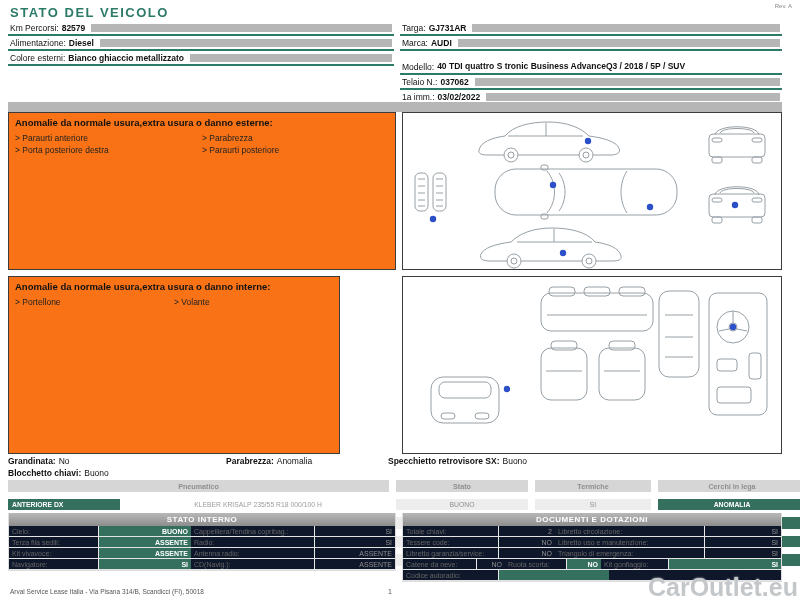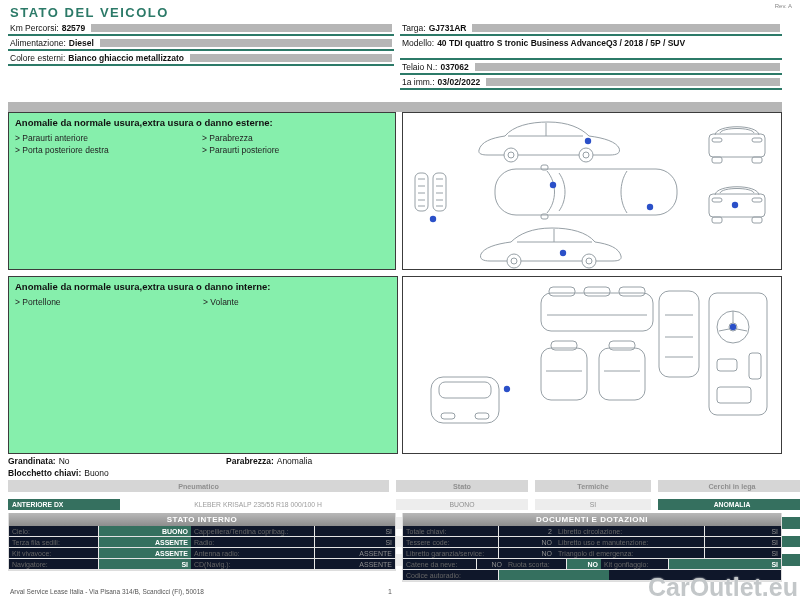--- a/index.html
+++ b/index.html
@@ -13,27 +13,27 @@
   
   .report-title{left:10px;top:5px;font-size:13px;font-weight:bold;color:#2c7a68;letter-spacing:1.5px}
   .rev{right:8px;top:3px;font-size:6px;color:#888}
 
   
   .hdr-col{display:flex;flex-direction:column}
   .field-row{display:flex;align-items:center;border-bottom:2px solid #2c7a68;padding:1px 2px;min-height:12px;margin-bottom:1px;font-size:8.5px}
   .field-row .lbl{white-space:nowrap;color:#111}
   .field-row .val{font-weight:bold;margin-left:3px;white-space:nowrap}
   .field-row .fill{flex:1;height:8px;background:#b6b6b6;margin-left:6px}
-  .field-row.wrap{align-items:flex-start;min-height:23px}
+  .field-row.wrap{align-items:flex-end;min-height:23px}
   .field-row.wrap .val{white-space:normal;max-width:300px;line-height:1.25}
 
   .sep-bar{left:8px;top:102px;width:774px;height:10px;background:#b6b6b6}
 
   
-  .note-box{border:1px solid #3c3c3c;background:#86efac}
+  .note-box{border:1px solid #3c3c3c;background:#f97316}
   .note-title{font-size:9.5px;font-weight:bold;padding:4px 6px 2px 6px}
   .note-cols{display:flex;padding:2px 6px}
   .note-col{width:50%}
   .note-item{font-size:8.5px;line-height:12px;color:#222;white-space:nowrap}
 
   .diagram-box{border:1px solid #3c3c3c;background:#fff;overflow:hidden}
   .sketch{stroke:#97a0a6;fill:none;stroke-width:1}
   .sketch .wh{fill:#fff}
   .dot{fill:#2b50c8;stroke:none}
 
@@ -89,20 +89,25 @@
     <span class="lbl">Colore esterni:</span>
     <span class="val">Bianco ghiaccio metallizzato</span>
     <span class="fill"></span>
   </div>
 </div>
 
 <div class="abs hdr-col" style="left:400px;top:22px;width:382px">
   <div class="field-row">
     <span class="lbl">Targa:</span>
     <span class="val">GJ731AR</span>
+    <span class="fill"></span>
+  </div>
+  <div class="field-row">
+    <span class="lbl">Marca:</span>
+    <span class="val">AUDI</span>
     <span class="fill"></span>
   </div>
   <div class="field-row wrap">
     <span class="lbl">Modello:</span>
     <span class="val">40 TDI quattro S tronic Business AdvanceQ3 / 2018 / 5P / SUV</span>
   </div>
   <div class="field-row">
     <span class="lbl">Telaio N.:</span>
     <span class="val">037062</span>
     <span class="fill"></span>
@@ -181,21 +186,21 @@
     </g>
     <circle class="dot" cx="185" cy="28" r="3.2"></circle>
     <circle class="dot" cx="150" cy="72" r="3.2"></circle>
     <circle class="dot" cx="247" cy="94" r="3.2"></circle>
     <circle class="dot" cx="160" cy="140" r="3.2"></circle>
     <circle class="dot" cx="332" cy="92" r="3.2"></circle>
     <circle class="dot" cx="30" cy="106" r="3.2"></circle>
   </svg>
 </div>
 
-<div class="abs note-box" style="left:8px;top:276px;width:390px;height:178px">
+<div class="abs note-box" style="left:8px;top:276px;width:332px;height:178px">
   <div class="note-title">Anomalie da normale usura,extra usura o danno interne:</div>
   <div class="note-cols">
     <div class="note-col">
       <div class="note-item">&gt; Portellone</div>
     </div>
     <div class="note-col">
       <div class="note-item">&gt; Volante</div>
     </div>
   </div>
 </div>
@@ -243,20 +248,23 @@
   </svg>
 </div>
 
 <div class="abs summary1">
   <span class="sum-item">
     <span class="lbl">Grandinata:</span><span class="val">No</span>
   </span>
   <span class="sum-item">
     <span class="lbl">Parabrezza:</span><span class="val">Anomalia</span>
   </span>
+  <span class="sum-item">
+    <span class="lbl">Specchietto retrovisore SX:</span><span class="val">Buono</span>
+  </span>
 </div>
 <div class="abs summary2">
   <span class="sum-item">
     <span class="lbl">Blocchetto chiavi:</span><span class="val">Buono</span>
   </span>
 </div>
 
 <div class="abs tyre-grid">
   <div class="th th-pneu">Pneumatico</div>
   <div class="th">Stato</div>

